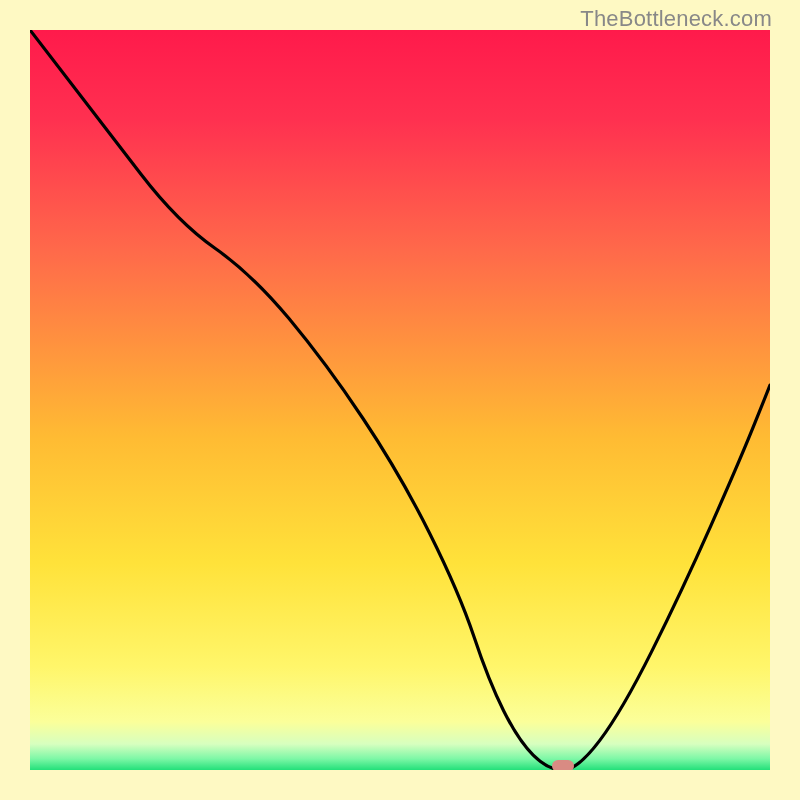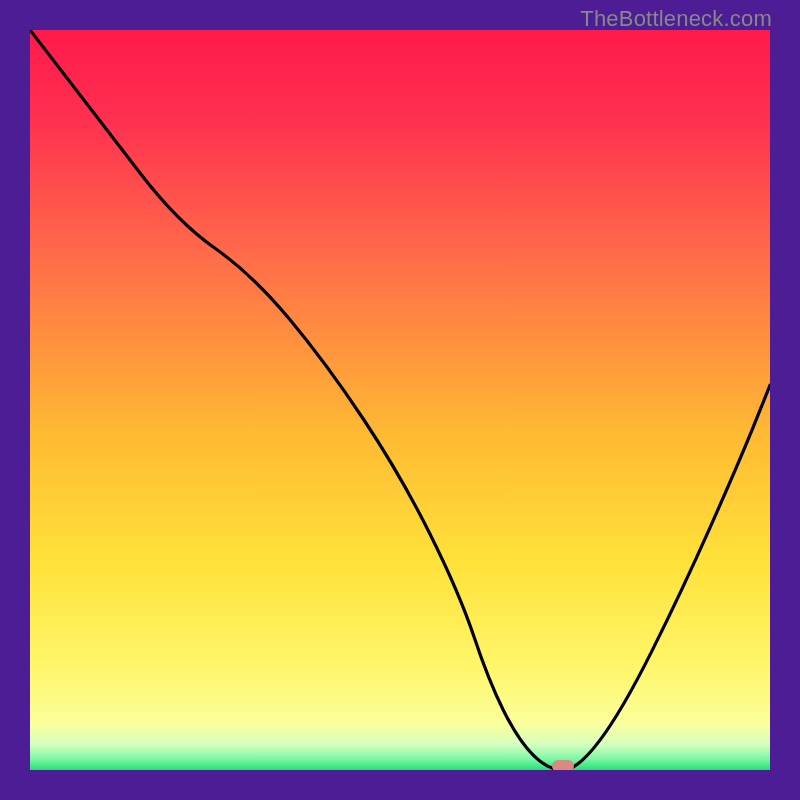--- a/index.html
+++ b/index.html
@@ -7,21 +7,21 @@
     padding: 0;
     width: 800px;
     height: 800px;
     background: #000;
     overflow: hidden;
   }
   .frame {
     position: relative;
     width: 800px;
     height: 800px;
-    background: #4c1d95;
+    background: #fef9c3;
   }
   .plot-area {
     position: absolute;
     left: 30px;
     top: 30px;
     width: 740px;
     height: 740px;
     overflow: hidden;
   }
   .gradient {

